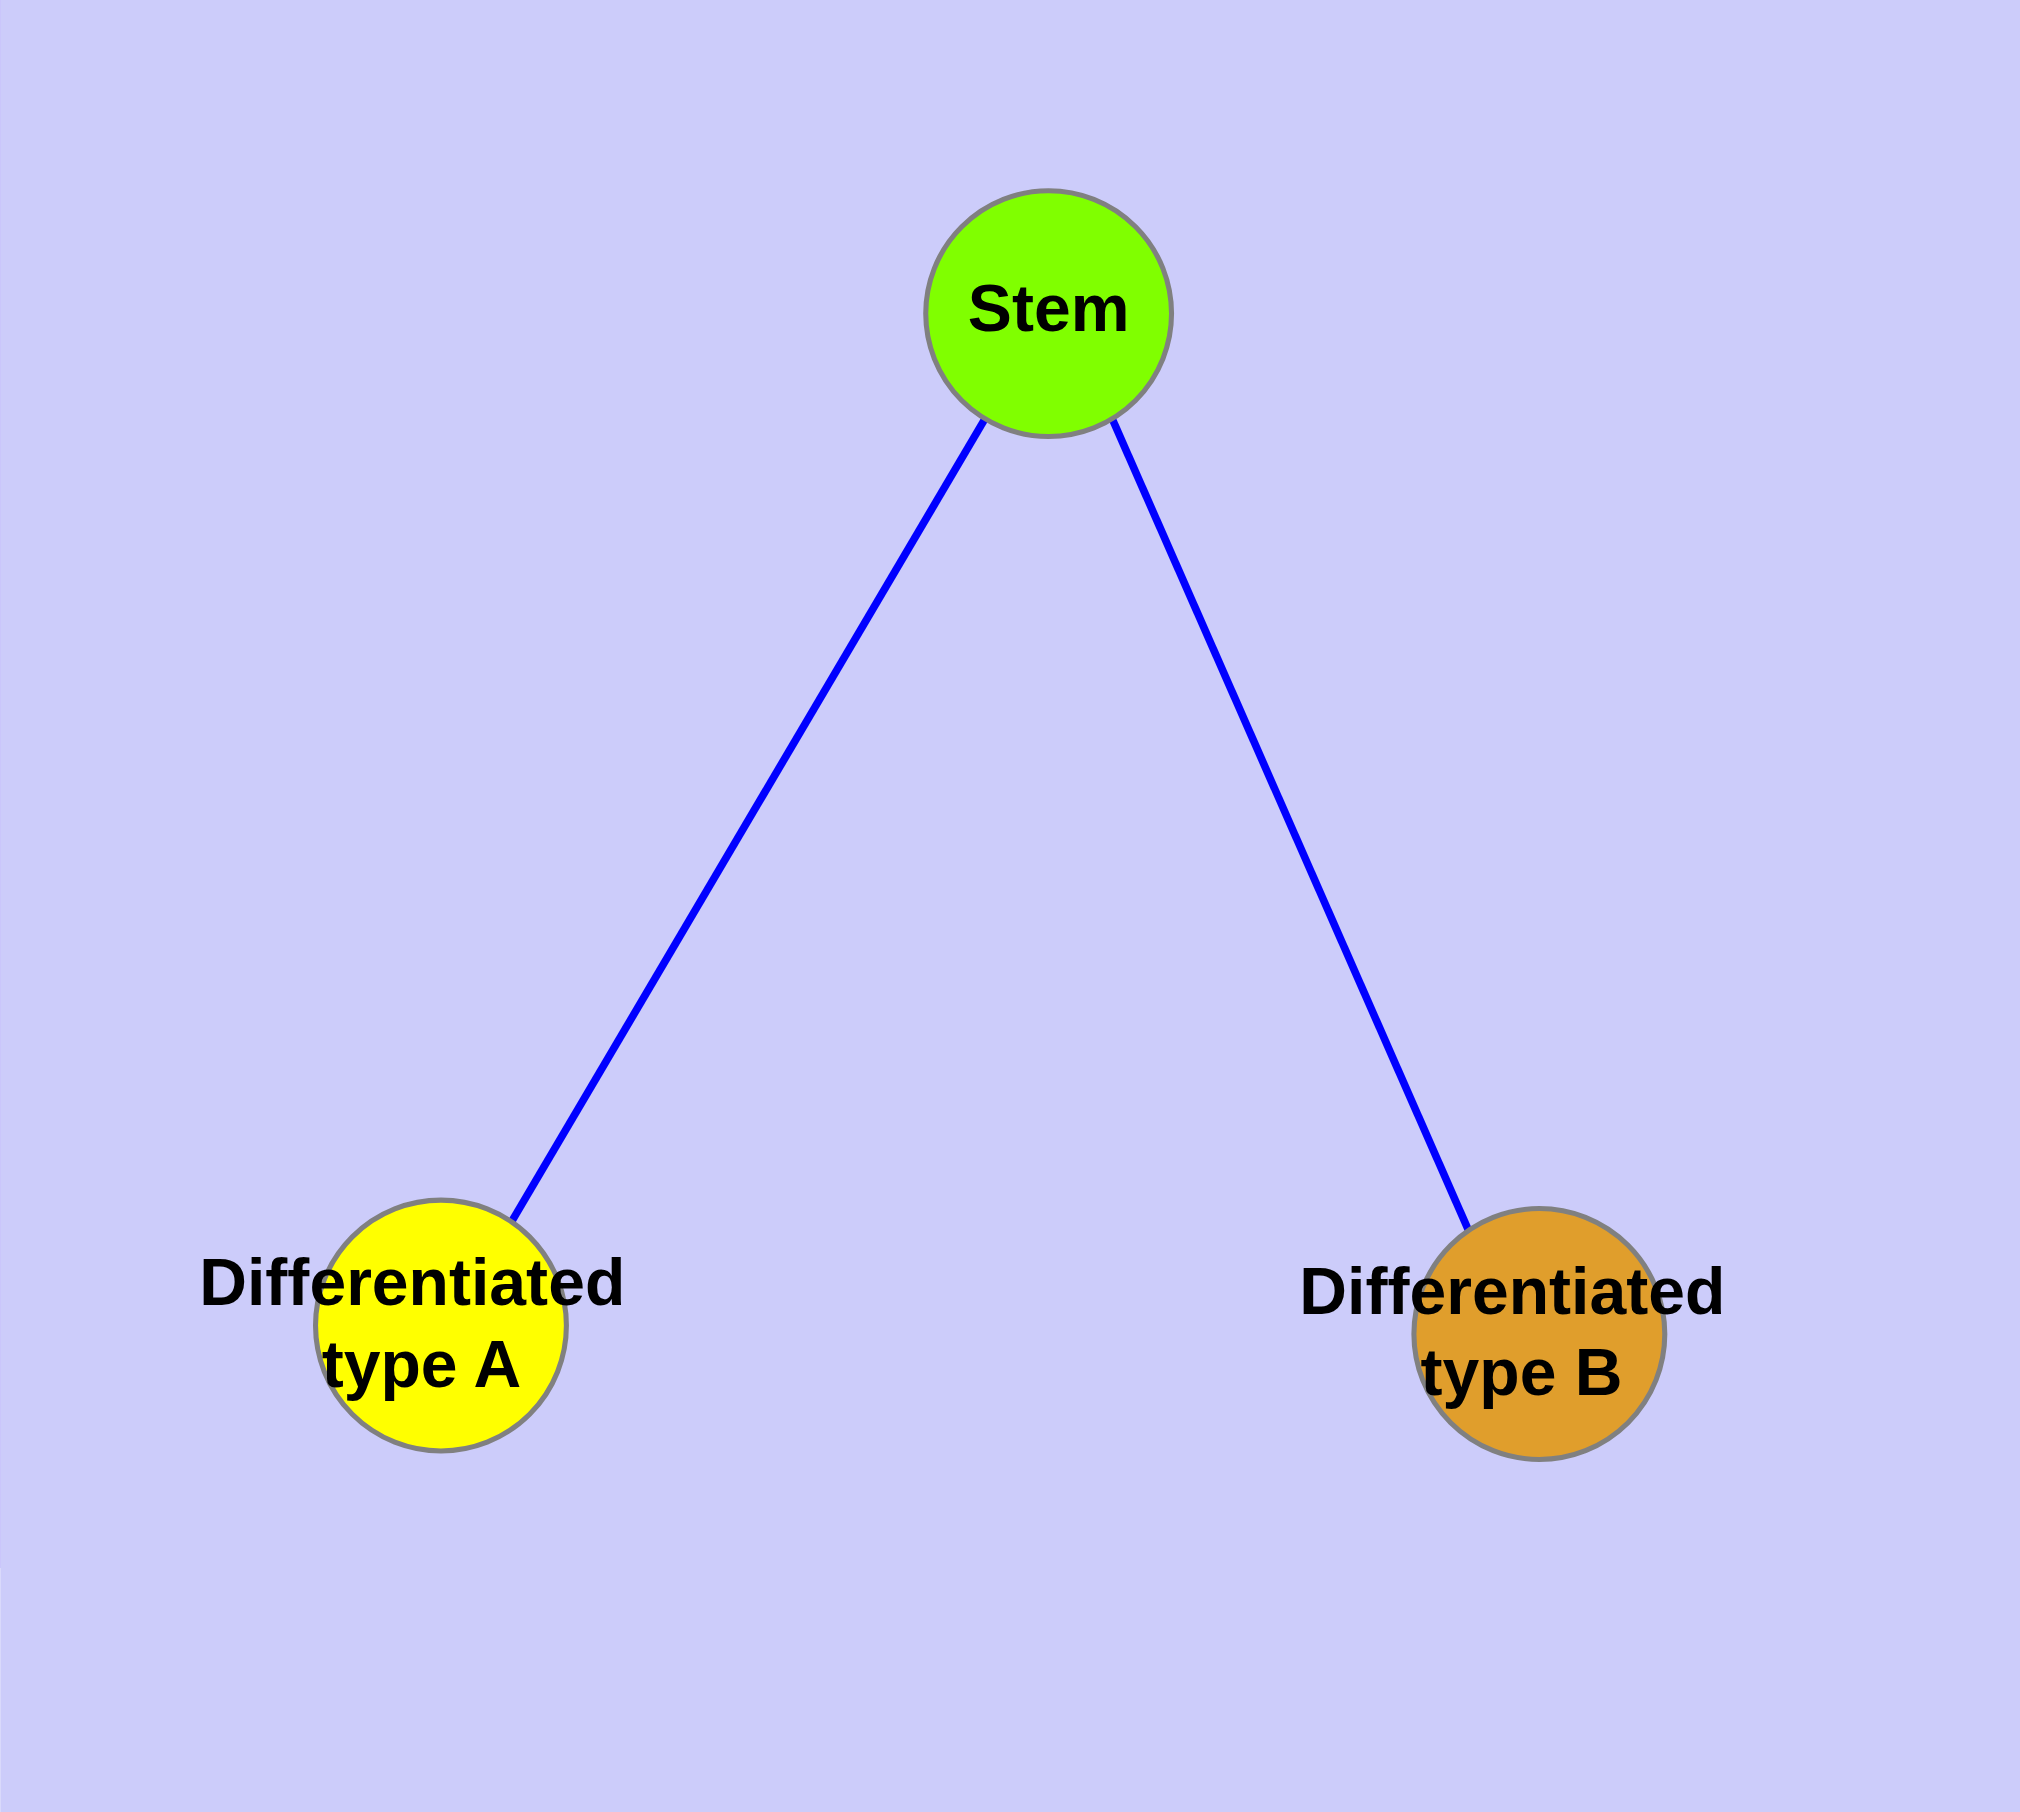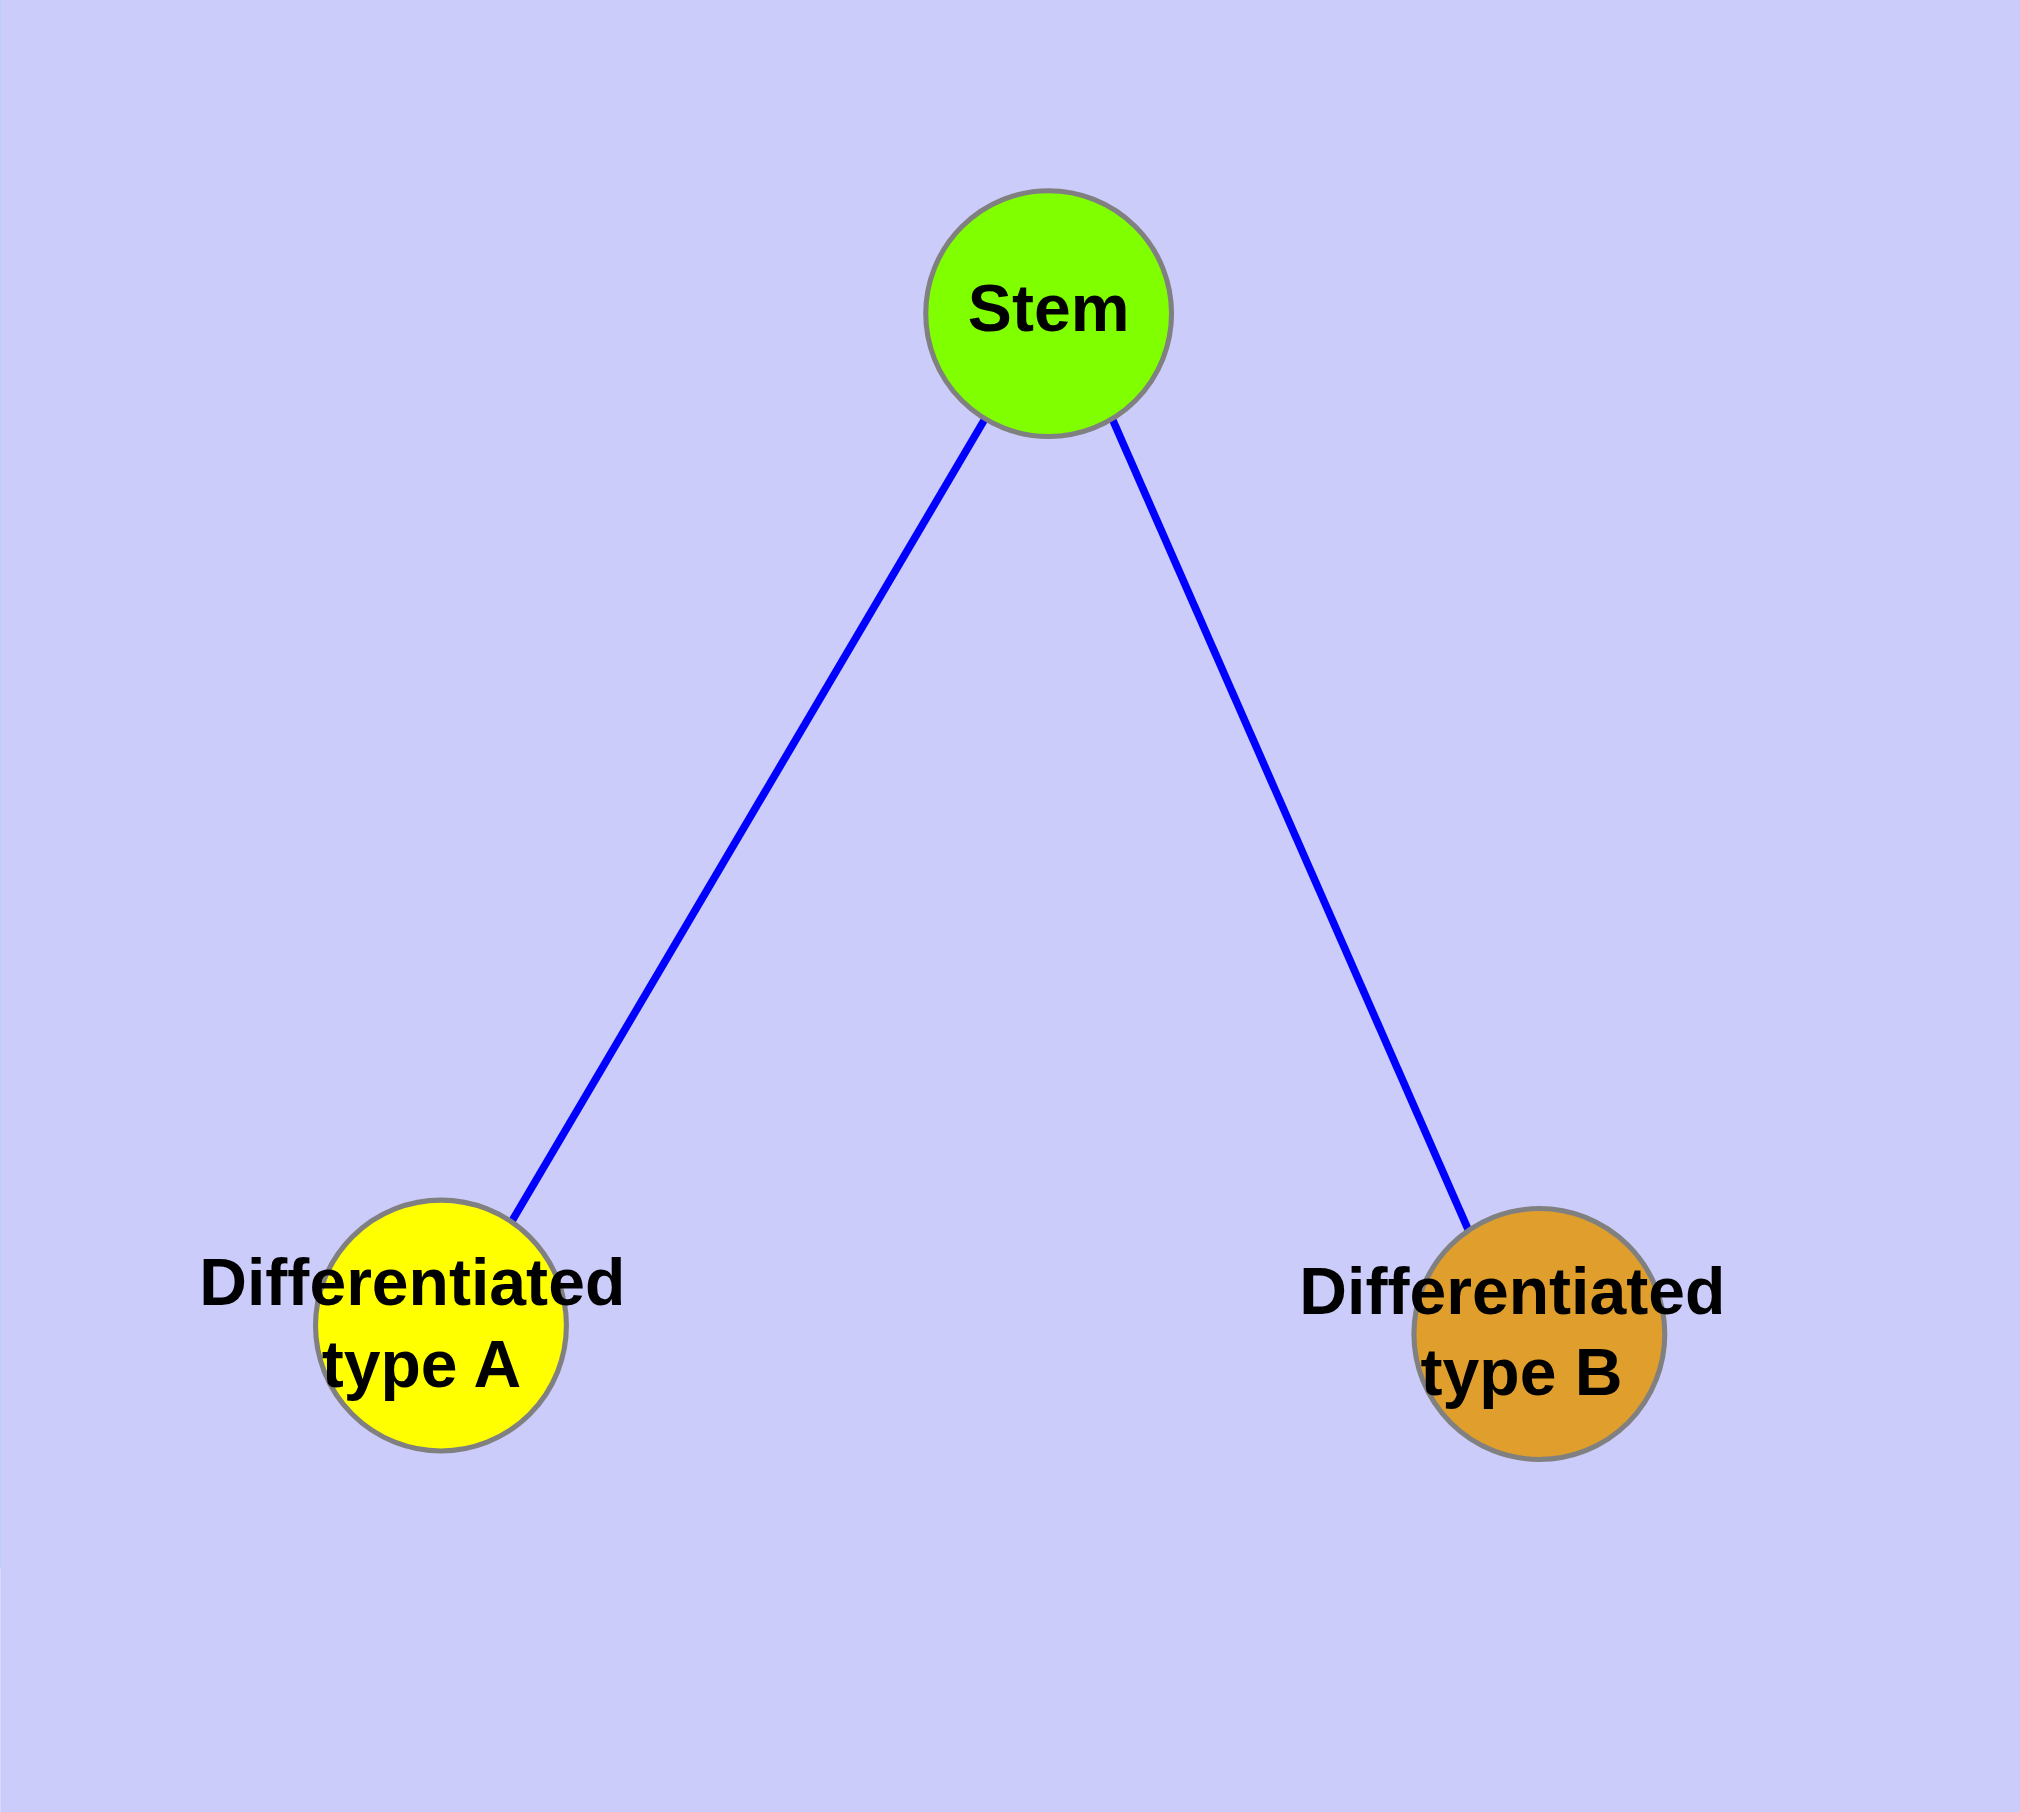--- a/index.html
+++ b/index.html
@@ -10,21 +10,21 @@
   body {
     width: 2021px;
     height: 1812px;
     overflow: hidden;
     font-family: "Liberation Sans", sans-serif;
   }
   #graph-canvas {
     position: relative;
     width: 2021px;
     height: 1568px;
-    background: #7dd3fc;
+    background: #c4b5fd;
   }
   #graph-svg {
     position: absolute;
     top: 0;
     left: 0;
     width: 2021px;
     height: 1812px;
     display: block;
   }
   .node-label {

